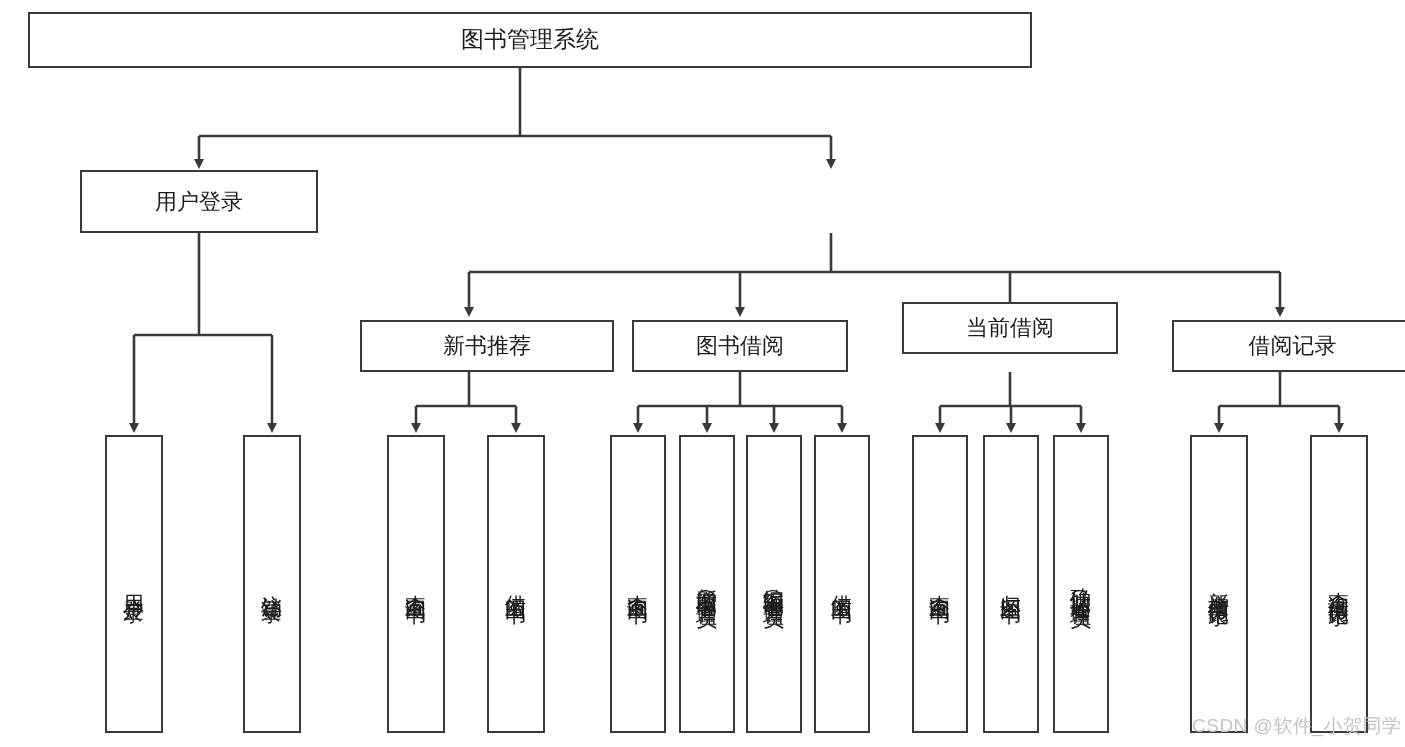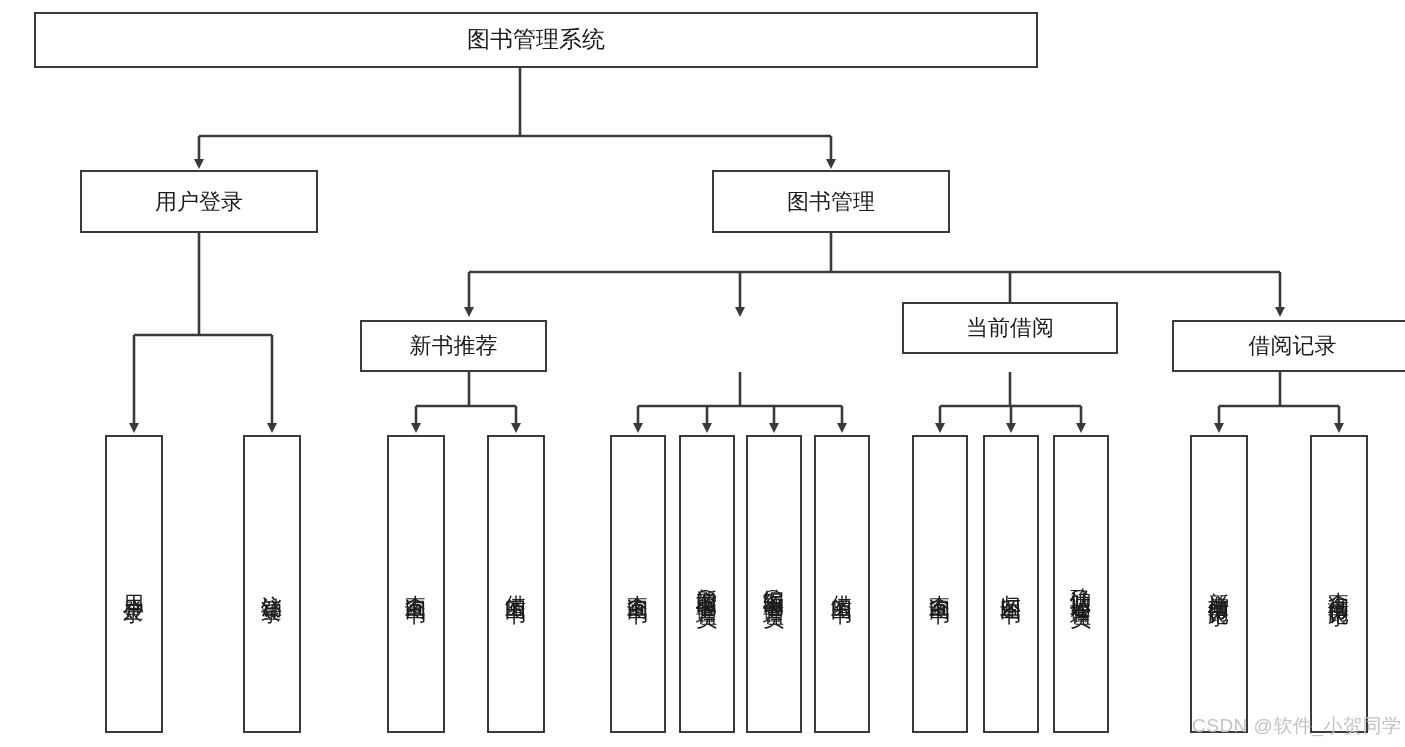--- a/index.html
+++ b/index.html
@@ -115,26 +115,26 @@
       <path d="M1011,406 L1011,424" marker-end="url(#arrow)"></path>
       <path d="M1081,406 L1081,424" marker-end="url(#arrow)"></path>
 
       <path d="M1280,372 L1280,406"></path>
       <path d="M1219,406 L1339,406"></path>
       <path d="M1219,406 L1219,424" marker-end="url(#arrow)"></path>
       <path d="M1339,406 L1339,424" marker-end="url(#arrow)"></path>
     </g>
   </svg>
 
-  <div class="node h root" style="left: 34px; top: 12px; width: 1004px; height: 56px;">图书管理系统</div>
+  <div class="node h root" style="left: 28px; top: 12px; width: 1004px; height: 56px;">图书管理系统</div>
 
   <div class="node h" style="left: 80px; top: 170px; width: 238px; height: 63px;">用户登录</div>
-  <div class="node h" style="left: 712px; top: 170px; width: 238px; height: 63px;">图书管理</div>
 
-  <div class="node h" style="left: 360px; top: 320px; width: 187px; height: 52px;">新书推荐</div>
+  <div class="node h" style="left: 360px; top: 320px; width: 254px; height: 52px;">新书推荐</div>
+  <div class="node h" style="left: 632px; top: 320px; width: 216px; height: 52px;">图书借阅</div>
   <div class="node h" style="left: 902px; top: 302px; width: 216px; height: 52px;">当前借阅</div>
   <div class="node h" style="left: 1172px; top: 320px; width: 241px; height: 52px;">借阅记录</div>
 
   <div class="node v" style="left: 105px; top: 435px; width: 58px; height: 298px;">
     <span class="vtext">用户登录</span>
   </div>
   <div class="node v" style="left: 243px; top: 435px; width: 58px; height: 298px;">
     <span class="vtext">注销登录</span>
   </div>
   <div class="node v" style="left: 387px; top: 435px; width: 58px; height: 298px;">

